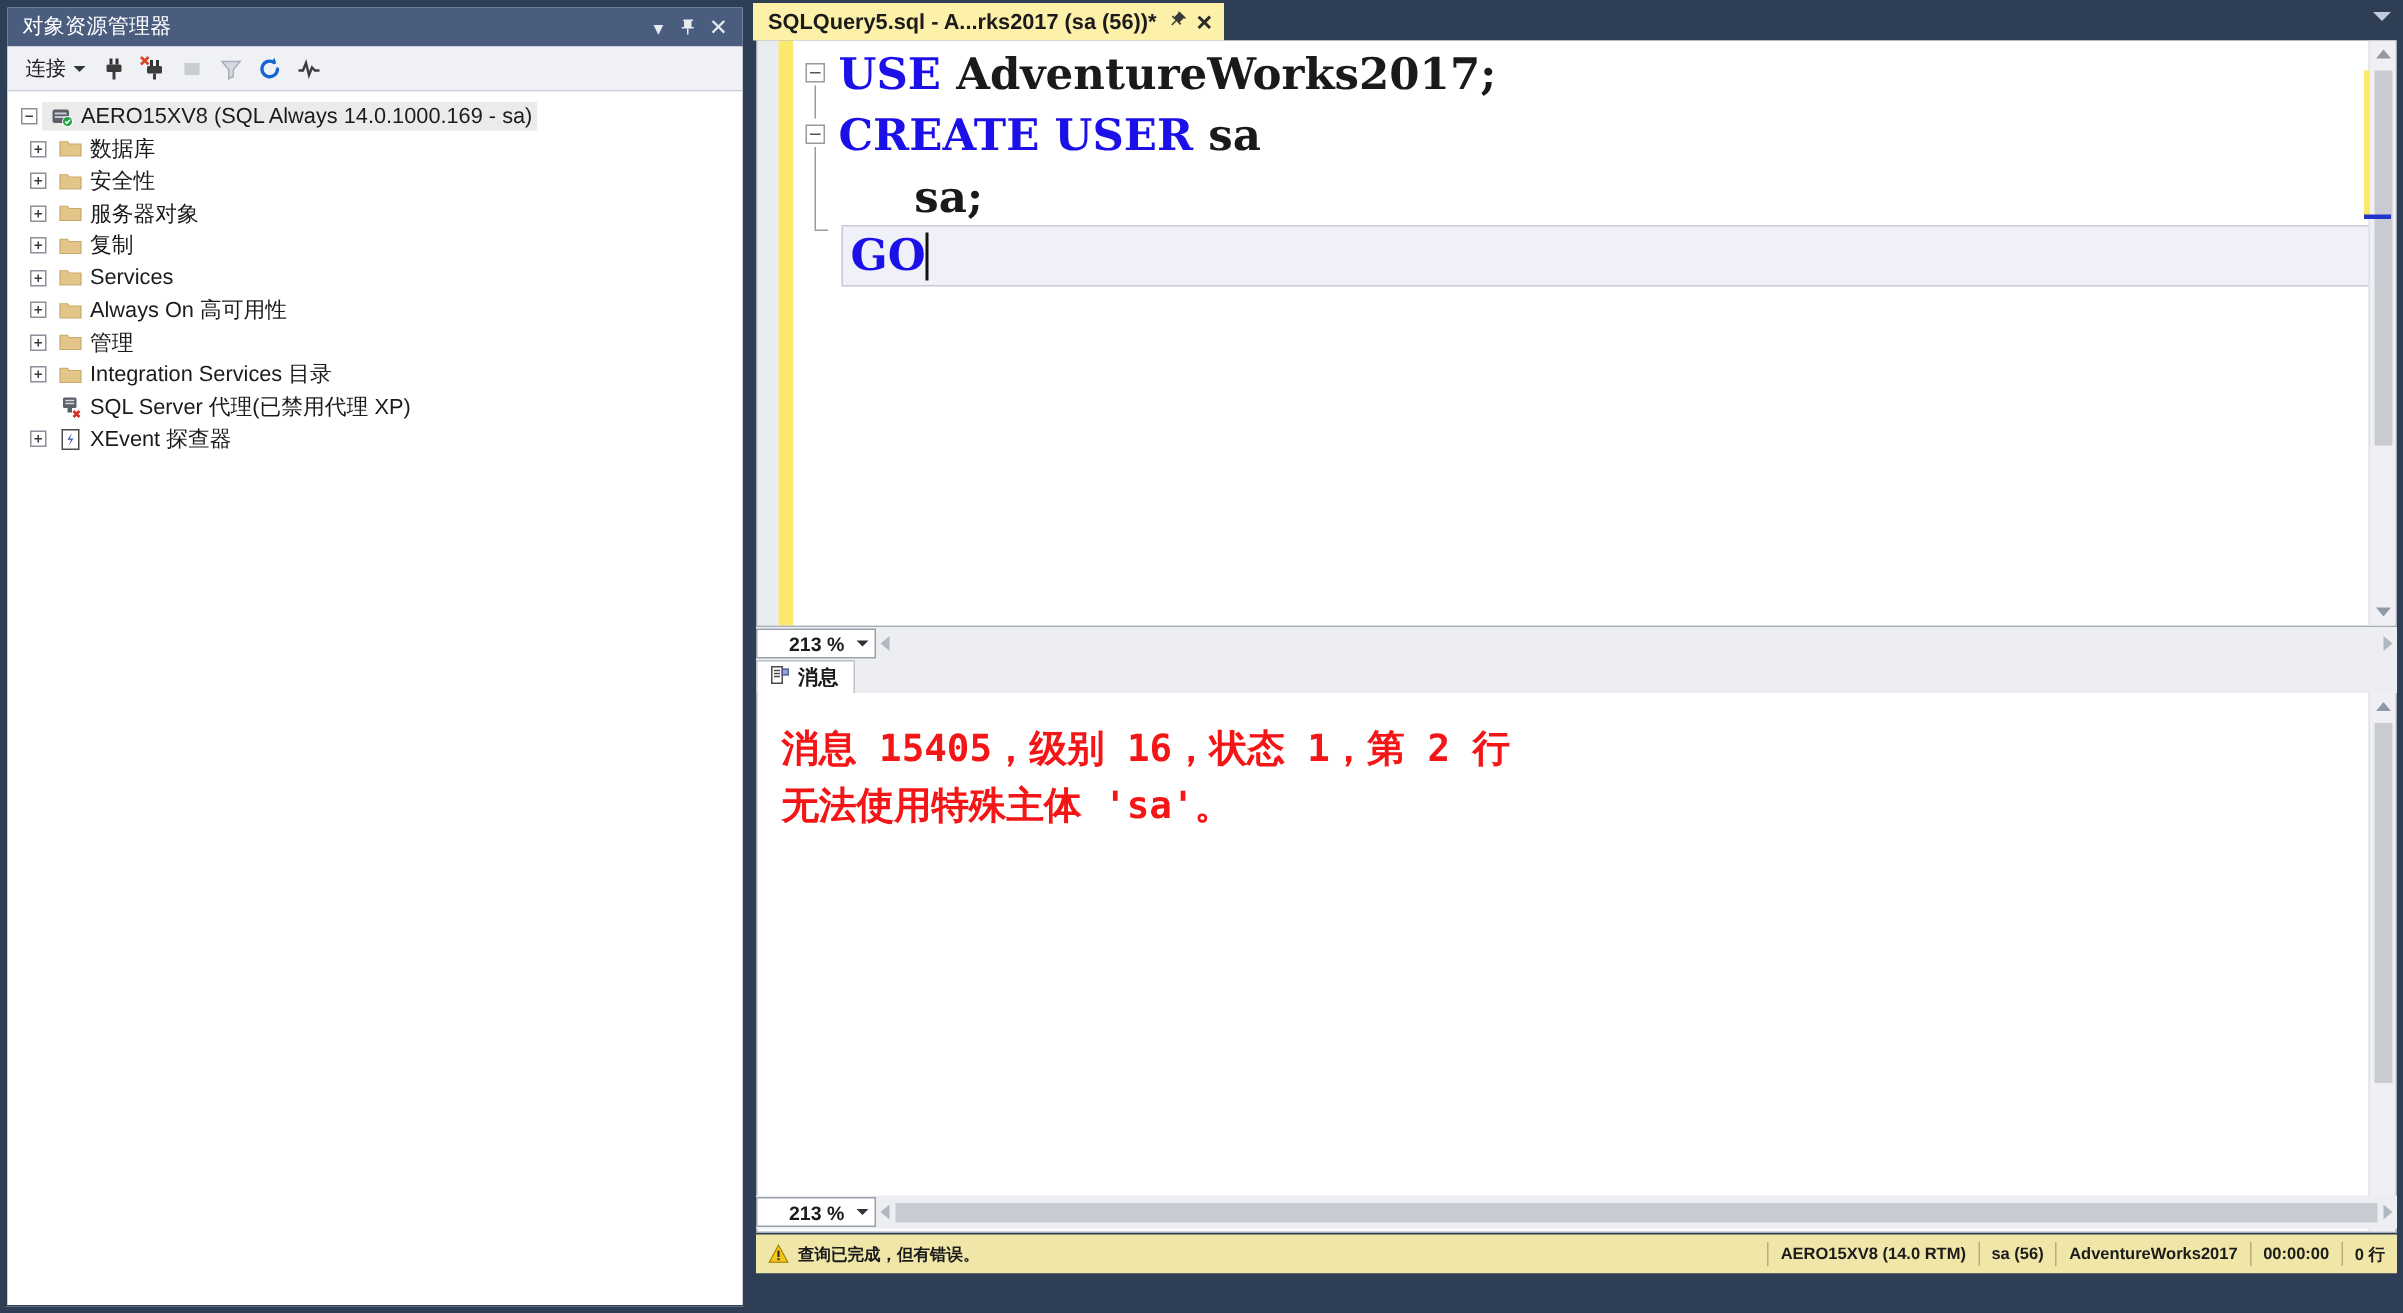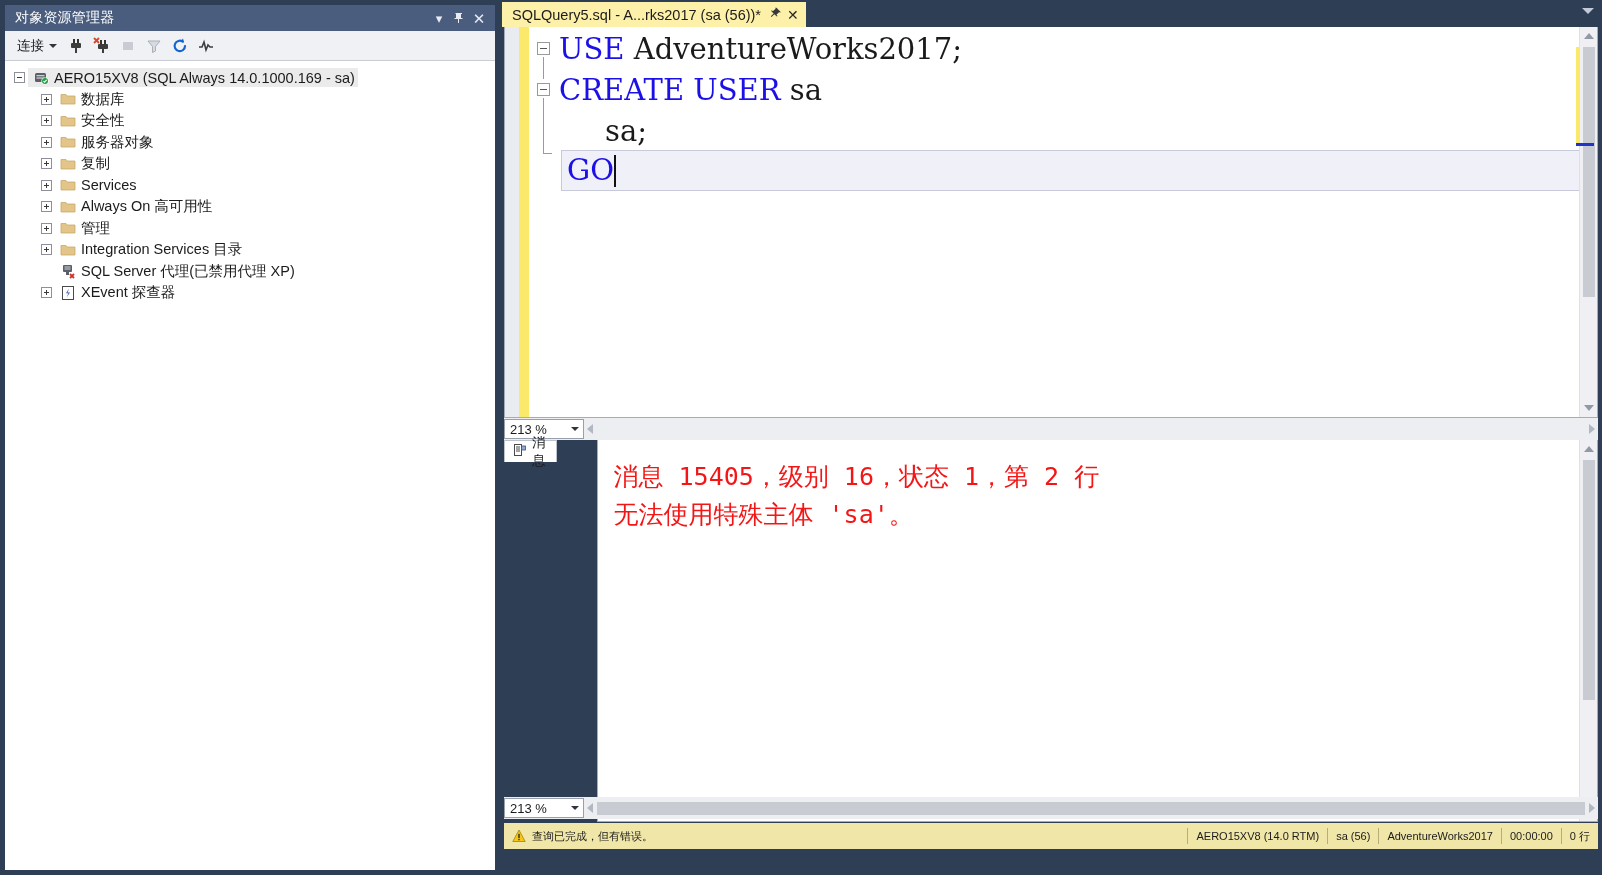--- a/index.html
+++ b/index.html
@@ -67,24 +67,24 @@
     position: relative;
   }
   .exp-box::before {
     content: ""; position: absolute; left: 2px; top: 4px; width: 5px; height: 1px; background: #3a3a3a;
   }
   .exp-box.plus::after {
     content: ""; position: absolute; left: 4px; top: 2px; width: 1px; height: 5px; background: #3a3a3a;
   }
   .icon-slot { width: 20px; height: 17px; display: flex; align-items: center; justify-content: center; flex: 0 0 20px; }
   .tlabel { margin-left: 3px; }
-  .indent-1 { padding-left: 33px; }
-
-  
-  #doc-area { position: absolute; left: 500px; top: 0; width: 1102px; height: 735px; }
+  .indent-1 { padding-left: 12px; }
+
+  
+  #doc-area { position: absolute; left: 500px; top: 0; width: 1102px; height: 735px; font-weight: bold; }
 
   .tabstrip { position: absolute; left: 0; top: 0; width: 1040px; height: 27px; }
   .doc-tab {
     position: absolute; left: 2px; top: 2px; height: 25px;
     background: #fdf0a8; display: flex; align-items: center; gap: 7px;
     padding: 0 7px 0 10px; font-size: 14.5px; color: #1b1b1b;
   }
   .tab-pin { font-size: 13px; color: #3a3a3a; transform: rotate(45deg); display:inline-block; }
   .tab-close { font-size: 14px; color: #2b2b2b; }
 
@@ -158,29 +158,29 @@
   .vs-caretmark { position: absolute; left: -7px; width: 18px; height: 3px; background: #2233cc; }
 
   
   .zoombar {
     position: absolute; left: 4px; width: 1094px; height: 22px;
     background: #eceef2; display: flex; align-items: center;
   }
   .zoom-combo {
     width: 80px; height: 20px; background: #ffffff; border: 1px solid #9aa0ab;
     display: flex; align-items: center; justify-content: space-between;
-    padding: 0 4px 0 5px; font-size: 13px; color: #1b1b1b; flex: 0 0 80px;
+    padding: 0 4px 0 21px; font-size: 13px; color: #1b1b1b; flex: 0 0 80px;
   }
   .hscroll { flex: 1 1 auto; height: 20px; background: #eceef2; display: flex; align-items: center; justify-content: space-between; padding: 0 3px; }
   .hs-thumb { height: 13px; background: #c8cbd2; }
 
   
   #results-pane {
     position: absolute; left: 4px; top: 440px; width: 1094px; height: 382px;
-    display: flex; flex-direction: row; gap: 40px;
+    display: flex; flex-direction: column;
   }
   .res-tabstrip {
     height: 22px; background: #eceef2; display: flex; align-items: flex-end; flex: 0 0 22px;
   }
   .res-tab {
     height: 22px; background: #ffffff; border: 1px solid #bcc1ca; border-bottom: none;
     display: flex; align-items: center; gap: 5px; padding: 0 10px 0 8px;
     font-size: 13.5px; color: #1b1b1b;
   }
   .msg-body {

